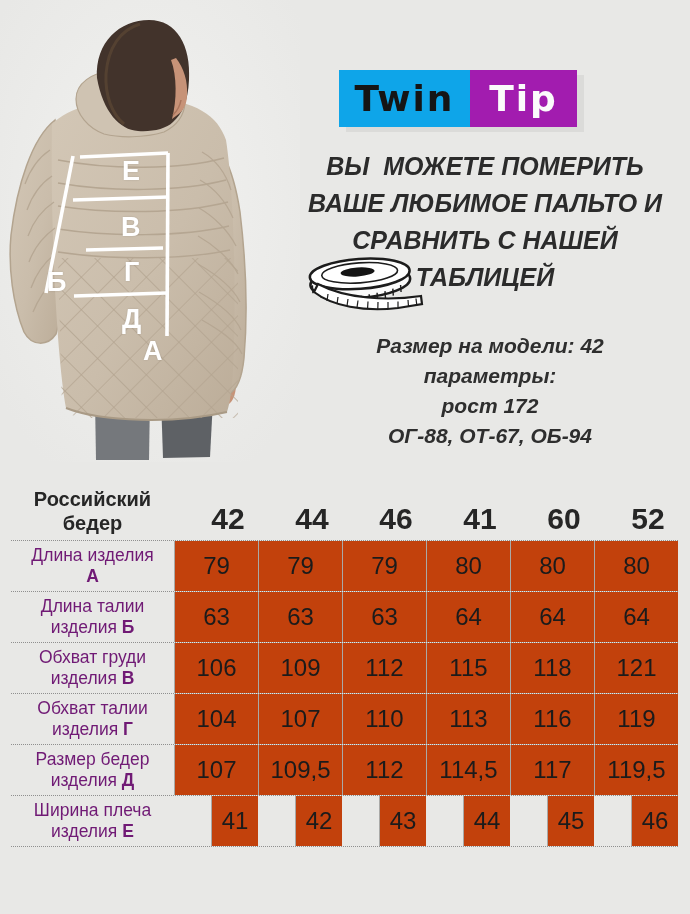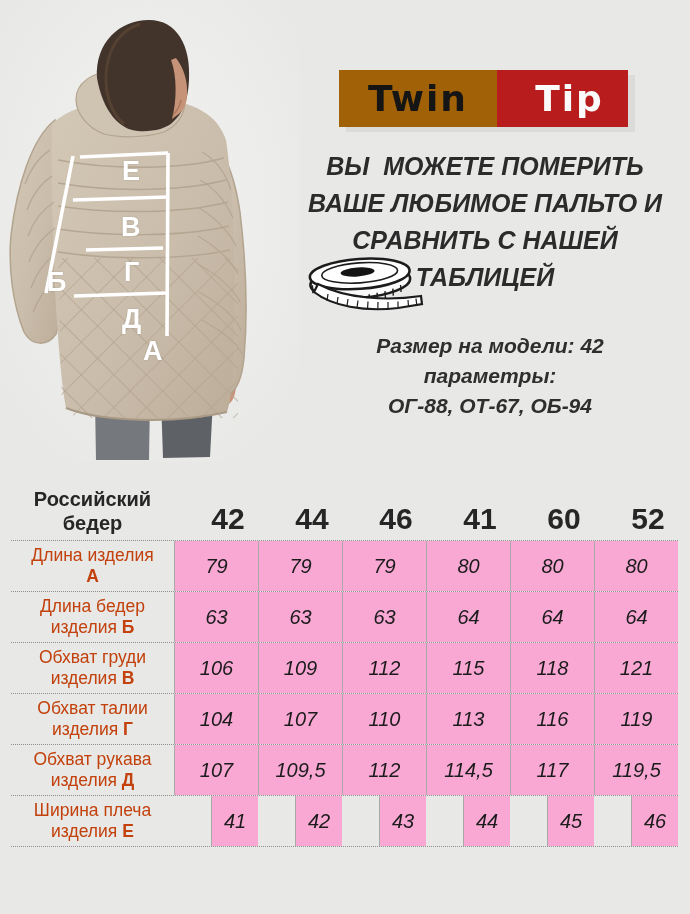--- a/index.html
+++ b/index.html
@@ -15,26 +15,26 @@
     position:absolute;color:#ffffff;font-weight:700;font-size:27px;
     line-height:28px;text-shadow:0 0 2px rgba(0,0,0,.15);
   }
   
   .logo{
     position:absolute;left:339px;top:70px;height:57px;display:flex;
     box-shadow:7px 5px 0 rgba(0,0,0,0.055);
     font-family:"DejaVu Sans",sans-serif;font-weight:700;font-size:36px;
   }
   .logo .white{
-    background:#a16207;color:#151515;width:158px;display:flex;
+    background:#0ea5e9;color:#151515;width:131px;display:flex;
     align-items:center;justify-content:center;letter-spacing:2px;
   }
   .logo .black{
-    background:#b91c1c;color:#fbfbfb;width:117px;display:flex;
-    align-items:center;justify-content:center;letter-spacing:2px;padding-left:14px;
+    background:#a21caf;color:#fbfbfb;width:107px;display:flex;
+    align-items:center;justify-content:center;letter-spacing:2px;
   }
   
   .headline{
     position:absolute;left:278px;top:148px;width:414px;text-align:center;
     font-style:italic;font-weight:700;font-size:25px;line-height:37px;color:#2b2b2b;
   }
   .headline div{white-space:pre;}
   
   .tape{position:absolute;left:298px;top:252px;width:132px;height:64px;}
   
@@ -50,28 +50,27 @@
     align-items:center;font-weight:700;font-size:20px;line-height:24px;padding-top:4px;box-sizing:border-box;
   }
   .thead .size-cell{
     flex:1;display:flex;align-items:flex-end;justify-content:center;
     font-weight:700;font-size:30px;padding-bottom:4px;
   }
   .trow{display:flex;height:50px;border-top:1px dotted #8f8f8f;}
   .trow:last-child{border-bottom:1px dotted #8f8f8f;gap:37px;}
   .trow .rlabel{
     width:163px;display:flex;flex-direction:column;justify-content:center;
-    align-items:center;font-size:17.5px;line-height:21px;color:#c2410c;
+    align-items:center;font-size:17.5px;line-height:21px;color:#701a75;
   }
   .trow .rlabel b{font-weight:700;}
   .trow .val{
     flex:1;display:flex;align-items:center;justify-content:center;
-    font-size:20px;color:#1b1b1b;border-left:1px solid #a9a9a7;
-    background:#f9a8d4;
-    font-style:italic;
+    font-size:24px;color:#1b1b1b;border-left:1px solid #a9a9a7;
+    background:#c2410c;
   }
 </style>
 </head>
 <body>
 
 <div class="photo">
   <svg width="300" height="462" viewBox="0 0 300 462">
     <defs>
       <linearGradient id="shell" x1="0" y1="0" x2="1" y2="1">
         <stop offset="0" stop-color="#d3c7b6"></stop>
@@ -203,20 +202,21 @@
         <path d="M100,49.5 L100,56"></path>
         <path d="M110,48 L110.5,54.5"></path>
       <path d="M118,46.5 L118.8,53"></path>
     </g>
   </svg>
 </div>
 
 <div class="params">
   <div>Размер на модели: 42</div>
   <div>параметры:</div>
+  <div>рост 172</div>
   <div>ОГ-88, ОТ-67, ОБ-94</div>
 </div>
 
 <div class="size-table">
   <div class="thead">
     <div class="corner">
       <div>Российский</div>
       <div>бедер</div>
     </div>
     <div class="size-cell">42</div>
@@ -235,21 +235,21 @@
     <div class="val">79</div>
     <div class="val">79</div>
     <div class="val">79</div>
     <div class="val">80</div>
     <div class="val">80</div>
     <div class="val">80</div>
   </div>
 
   <div class="trow">
     <div class="rlabel">
-      <span>Длина бедер</span>
+      <span>Длина талии</span>
       <span><span>изделия </span><b>Б</b></span>
     </div>
     <div class="val">63</div>
     <div class="val">63</div>
     <div class="val">63</div>
     <div class="val">64</div>
     <div class="val">64</div>
     <div class="val">64</div>
   </div>
 
@@ -274,21 +274,21 @@
     <div class="val">104</div>
     <div class="val">107</div>
     <div class="val">110</div>
     <div class="val">113</div>
     <div class="val">116</div>
     <div class="val">119</div>
   </div>
 
   <div class="trow">
     <div class="rlabel">
-      <span>Обхват рукава</span>
+      <span>Размер бедер</span>
       <span><span>изделия </span><b>Д</b></span>
     </div>
     <div class="val">107</div>
     <div class="val">109,5</div>
     <div class="val">112</div>
     <div class="val">114,5</div>
     <div class="val">117</div>
     <div class="val">119,5</div>
   </div>
 

